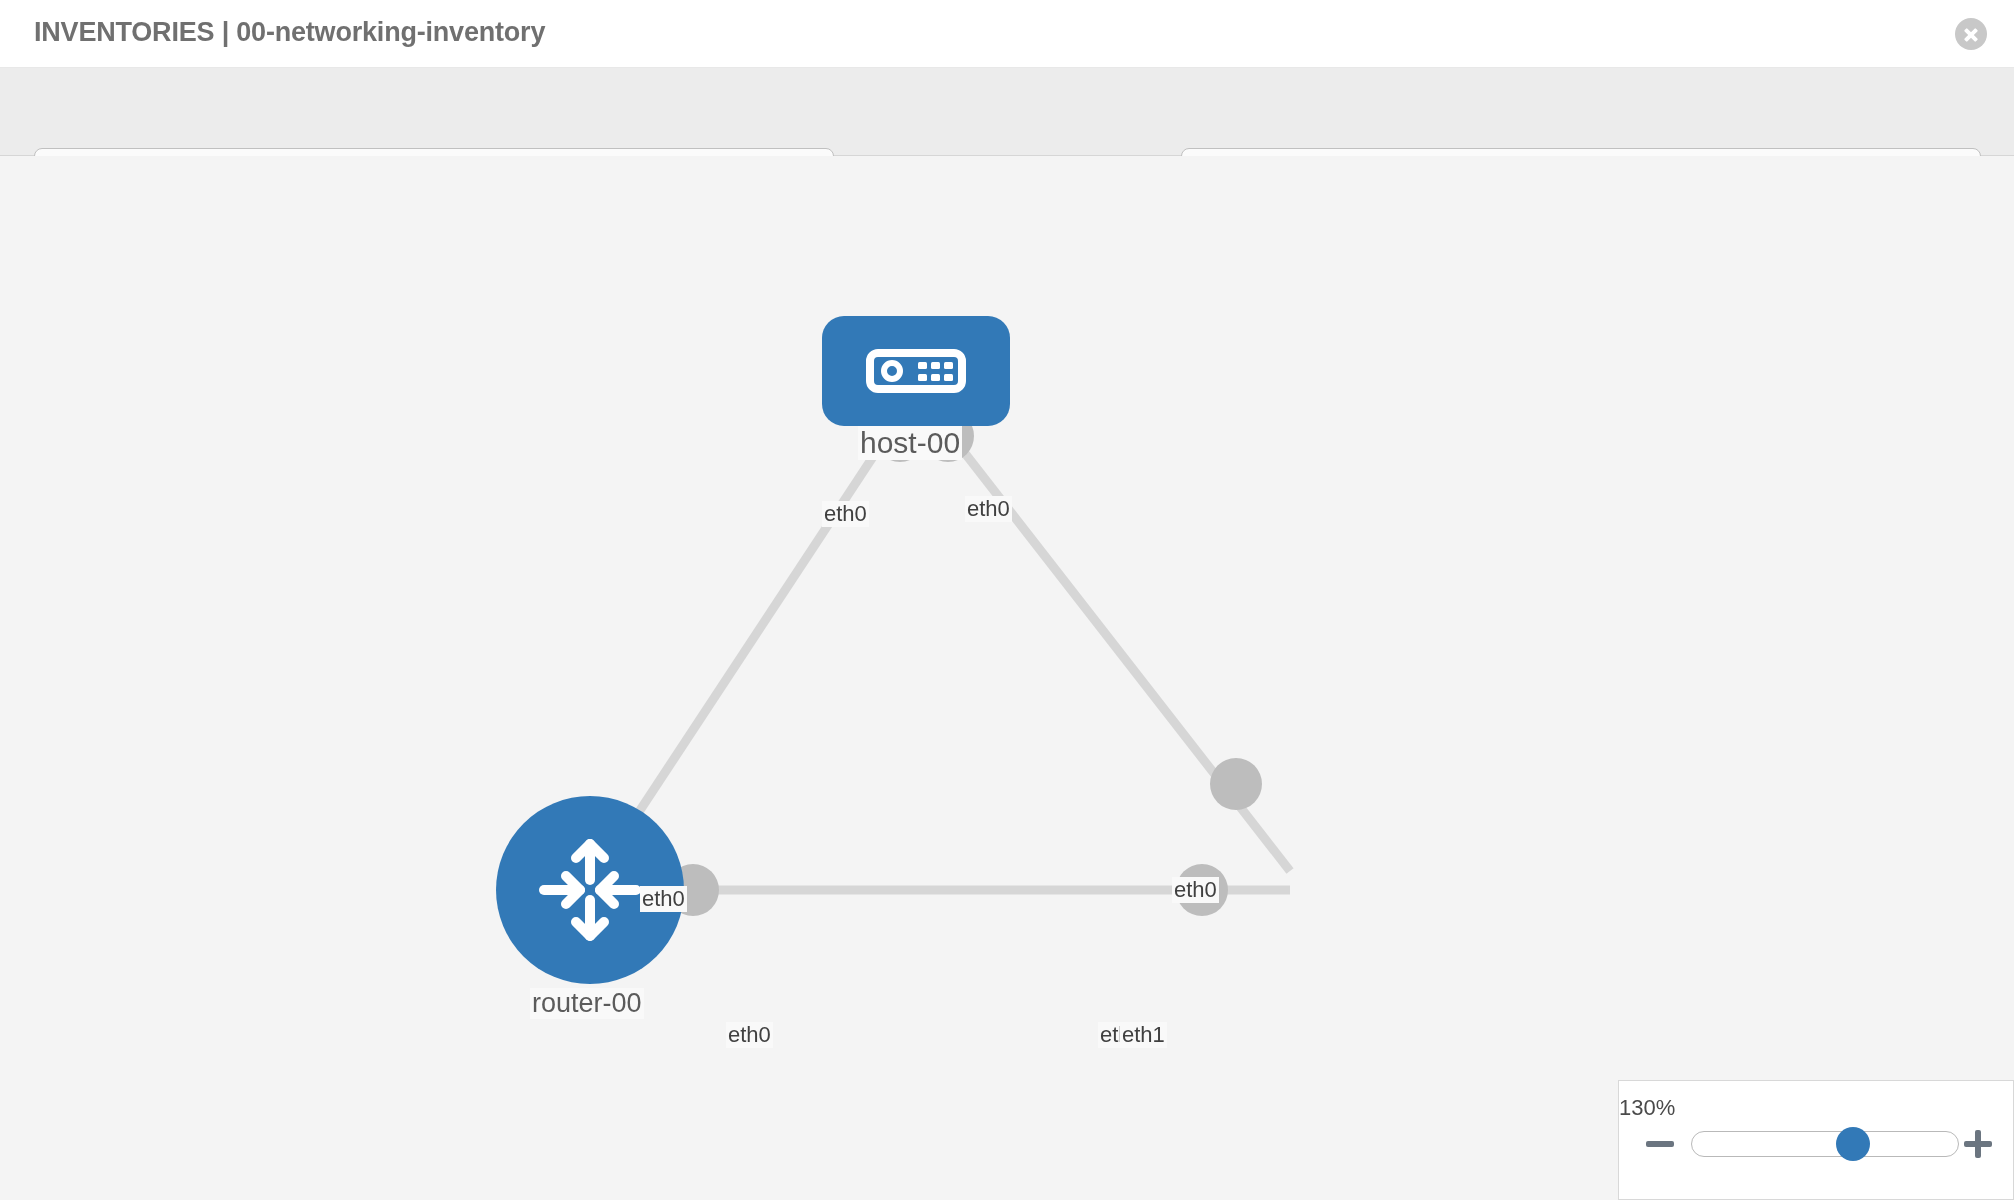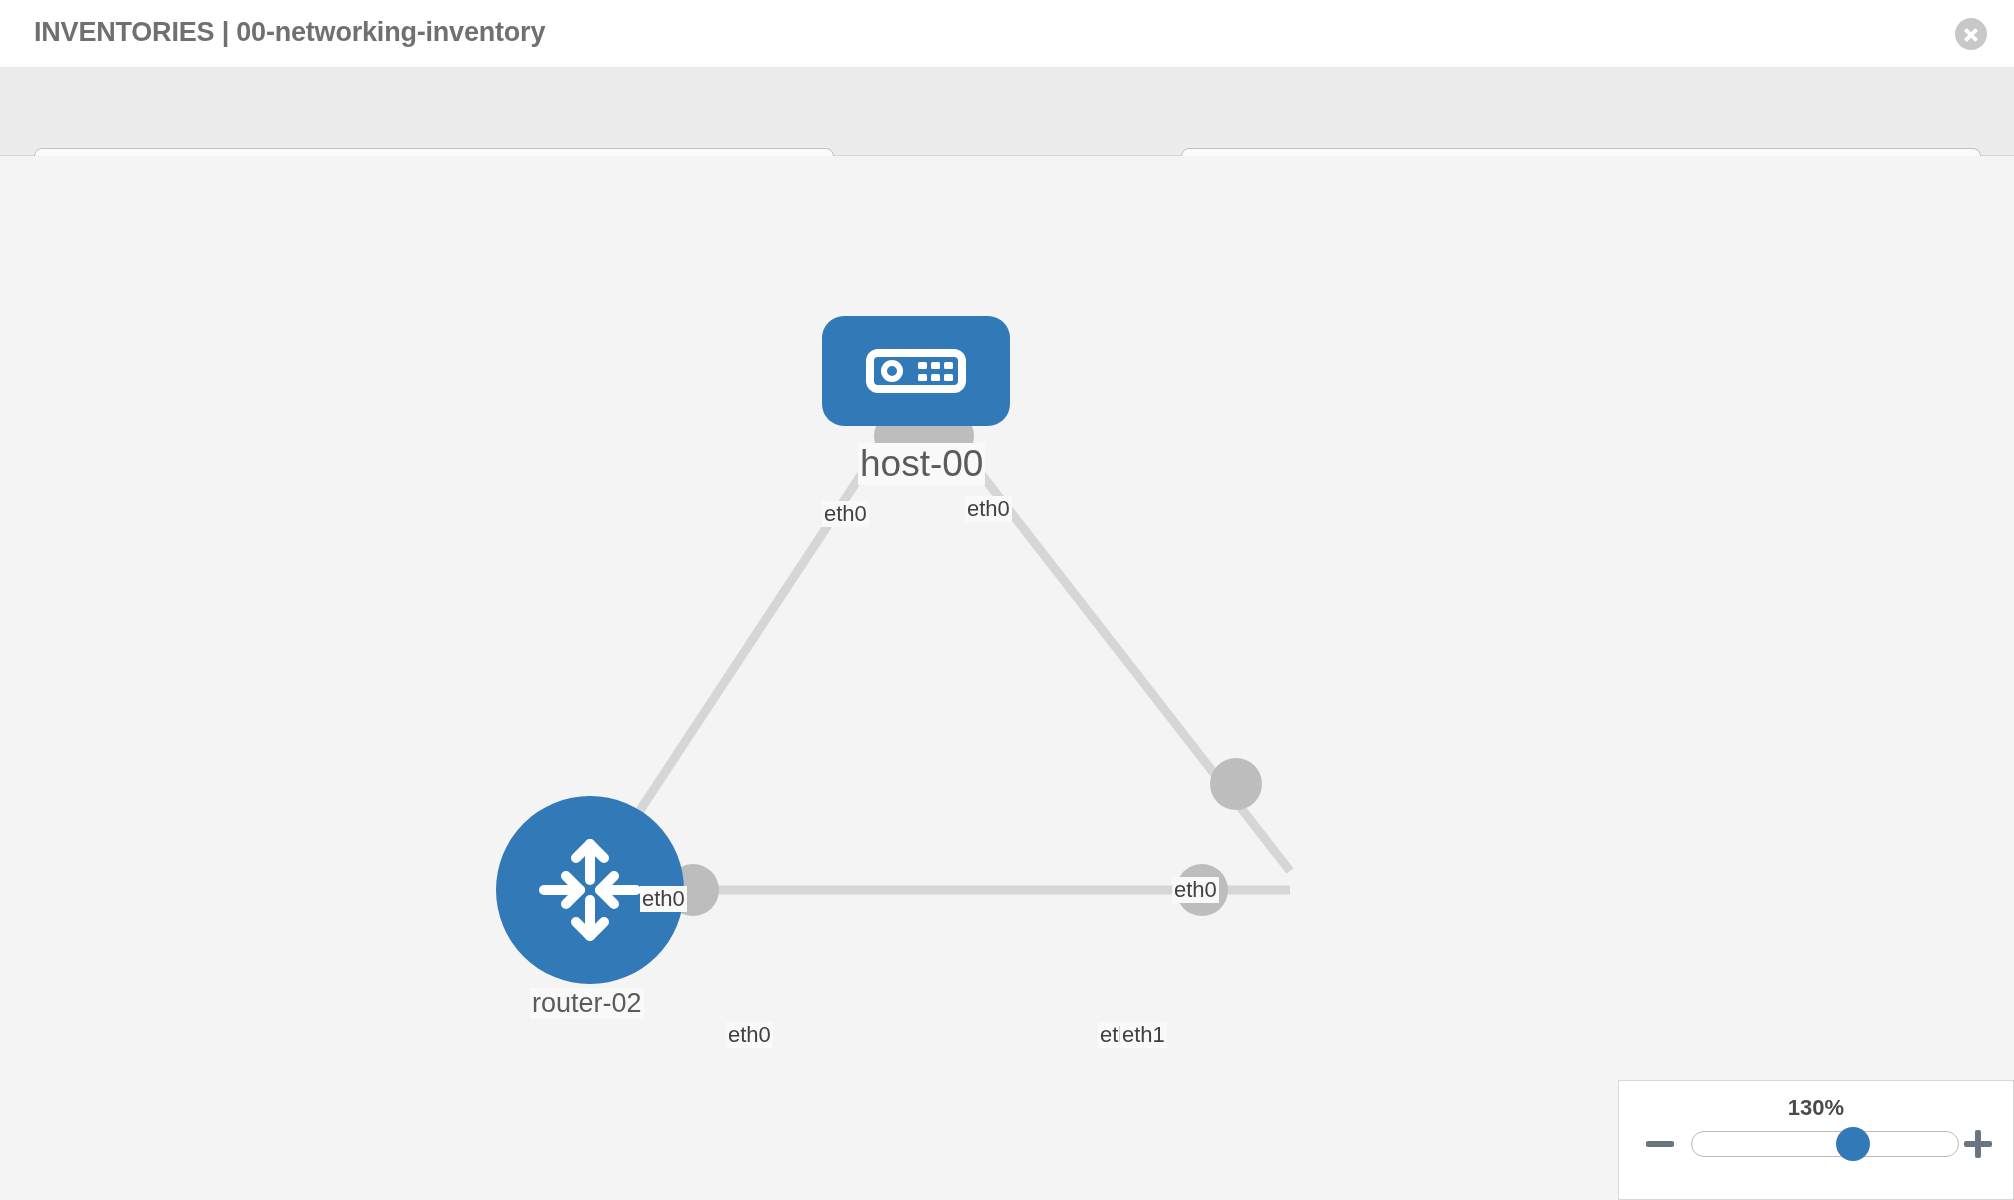--- a/index.html
+++ b/index.html
@@ -104,21 +104,21 @@
     background: #f9f9f9;
     white-space: nowrap;
     padding: 0 2px;
   }
 
   
   #node-host .node-shape {
     left: 0; top: 0; width: 188px; height: 110px; border-radius: 22px;
   }
   #node-host { left: 822px; top: 160px; width: 188px; height: 110px; }
-  #host-label { left: 36px; top: 110px; font-size: 37px; margin-top: 17px; }
+  #host-label { left: 36px; top: 110px; font-size: 30px; }
 
   
   #node-router { left: 496px; top: 640px; width: 188px; height: 188px; }
   #node-router .node-shape {
     left: 0; top: 0; width: 188px; height: 188px; border-radius: 50%;
   }
   #router-label { left: 34px; top: 192px; }
 
   
   #node-switch { left: 1209px; top: 640px; width: 188px; height: 188px; }
@@ -139,22 +139,22 @@
   
   .zoom-panel {
     position: absolute;
     right: 0; bottom: 0;
     width: 396px; height: 120px;
     background: #ffffff;
     border: 1px solid #d8d8d8;
   }
   .zoom-value {
     position: absolute; top: 14px; left: 0; width: 100%;
-    text-align: center;
-    font-size: 22px; color: #4a4a4a; font-weight: bold;
+    text-align: left;
+    font-size: 22px; color: #4a4a4a;
   }
   .zoom-minus, .zoom-plus {
     position: absolute; top: 46px;
     width: 34px; height: 34px; cursor: pointer;
   }
   .zoom-minus { left: 24px; }
   .zoom-plus  { right: 18px; }
   .zoom-minus::before, .zoom-plus::before, .zoom-plus::after {
     content: ""; position: absolute; background: #6b7580; border-radius: 2px;
   }
@@ -262,21 +262,21 @@
             <polyline points="42,88 56,102 70,88"></polyline>
 
             <line x1="10" y1="56" x2="46" y2="56"></line>
             <polyline points="32,42 46,56 32,70"></polyline>
 
             <line x1="102" y1="56" x2="66" y2="56"></line>
             <polyline points="80,42 66,56 80,70"></polyline>
           </g>
         </svg>
       </div>
-      <div class="node-label" id="router-label">router-02</div>
+      <div class="node-label" id="router-label">router-00</div>
     </div>
 
 
     <div class="iface-label" style="left:822px; top:345px;">eth0</div>
     <div class="iface-label" style="left:965px; top:340px;">eth0</div>
     <div class="iface-label" style="left:640px; top:730px;">eth0</div>
     <div class="iface-label" style="left:1172px; top:721px;">eth0</div>
     <div class="iface-label" style="left:726px; top:866px;">eth0</div>
     <div class="iface-label" style="left:1098px; top:866px;">eth</div>
     <div class="iface-label" style="left:1120px; top:866px;">eth1</div>

